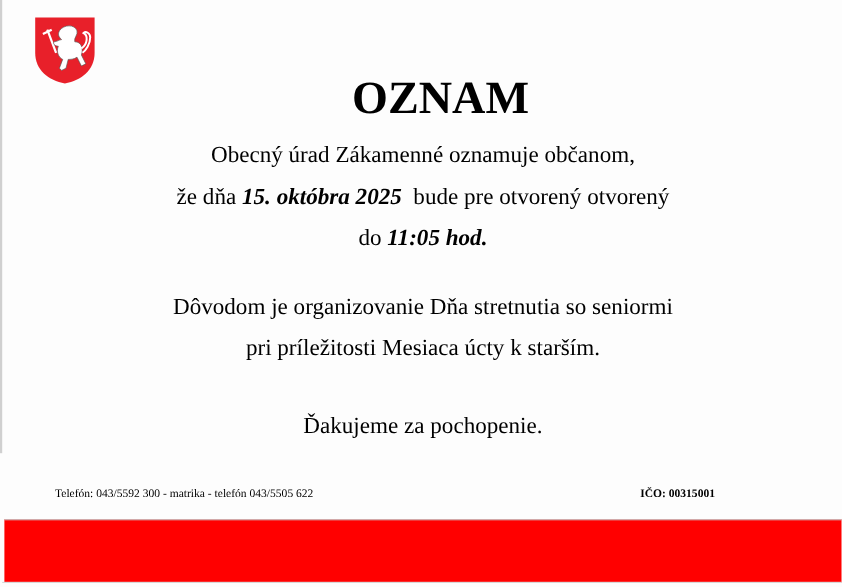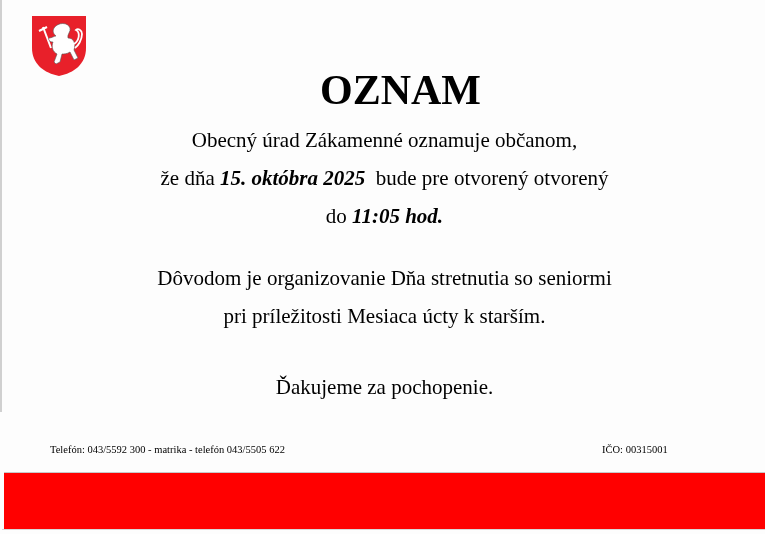--- a/index.html
+++ b/index.html
@@ -26,21 +26,21 @@
   }
   .p1 { top:121px; padding-left:0; }
   .p2 { top:259px; }
   .p3 { top:368px; }
   .footer {
     position:absolute; top:443px; font-size:10.5px; line-height:14px;
     white-space:nowrap;
   }
   .f-phone { left:48px; }
   .f-email { left:369px; }
-  .f-ico { left:600px; }
+  .f-ico { left:580px;font-weight:bold; }
   .band {
     position:absolute; left:2px; top:472px; width:763px; height:57px;
     background:#ff0000; border-top:1px solid #c8c8c8;
   }
   .bottom-line {
     position:absolute; left:0; top:529px; width:765px; height:5px;
     background:#fdfdfd; border-top:1px solid #d8d8d8;
   }
   b { font-weight:bold;font-style:italic; }
 </style>

